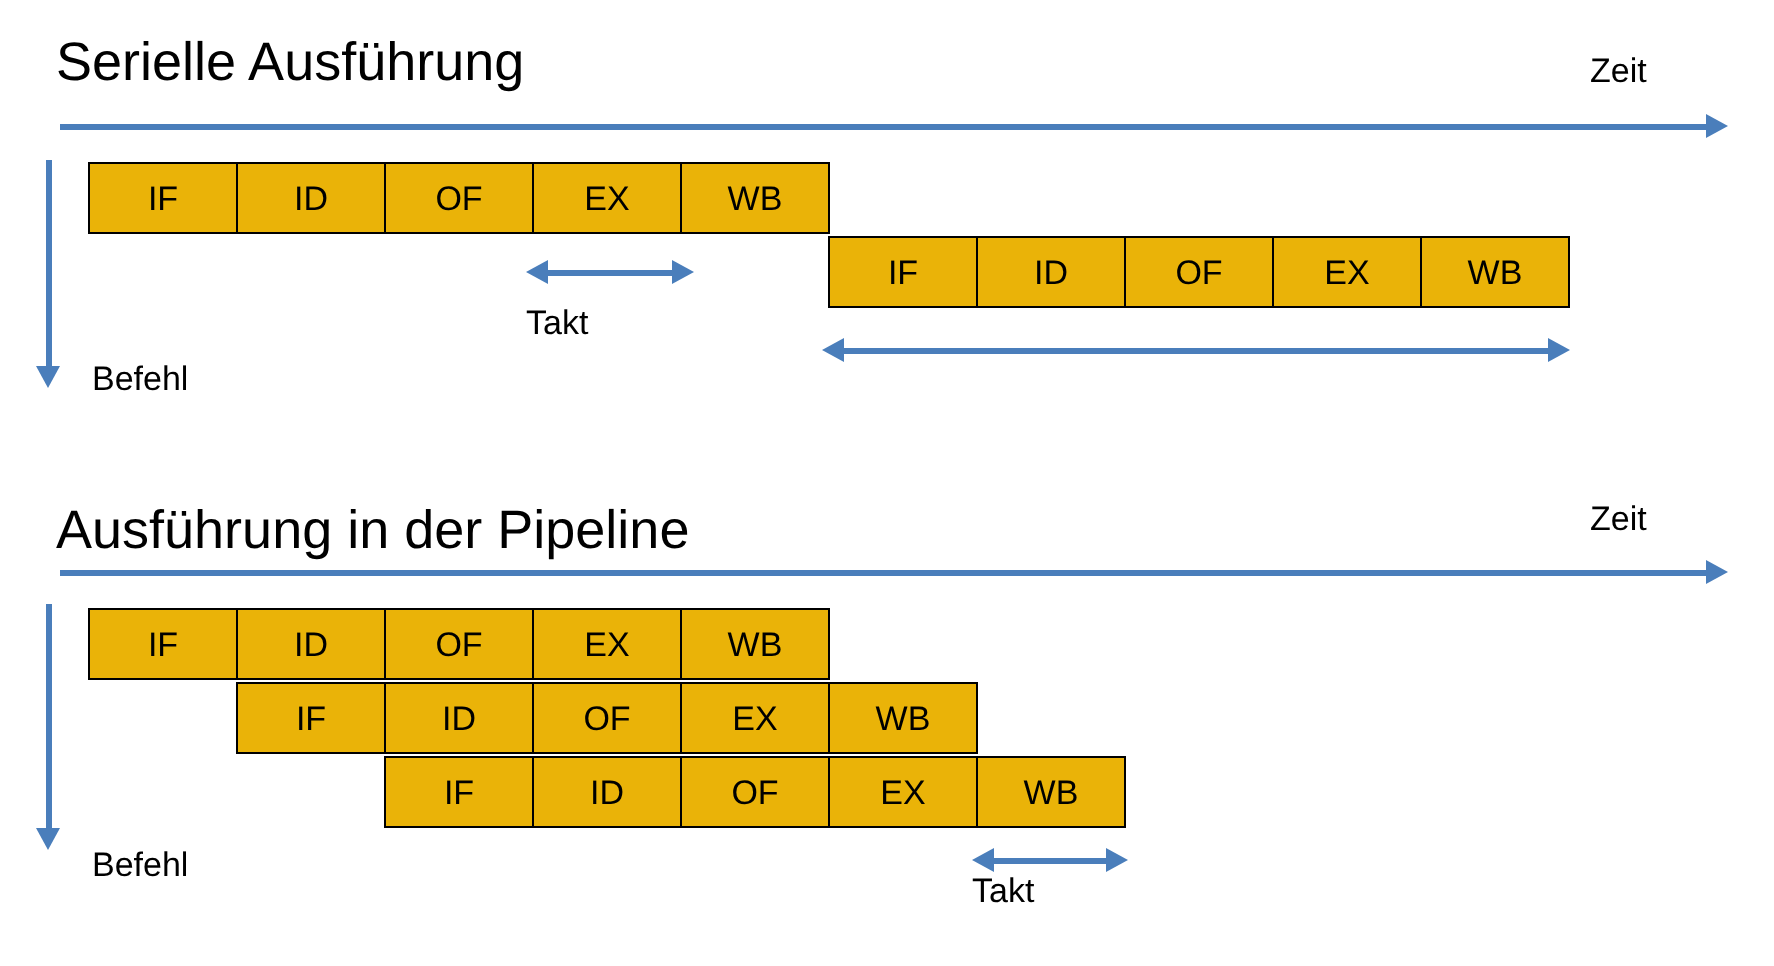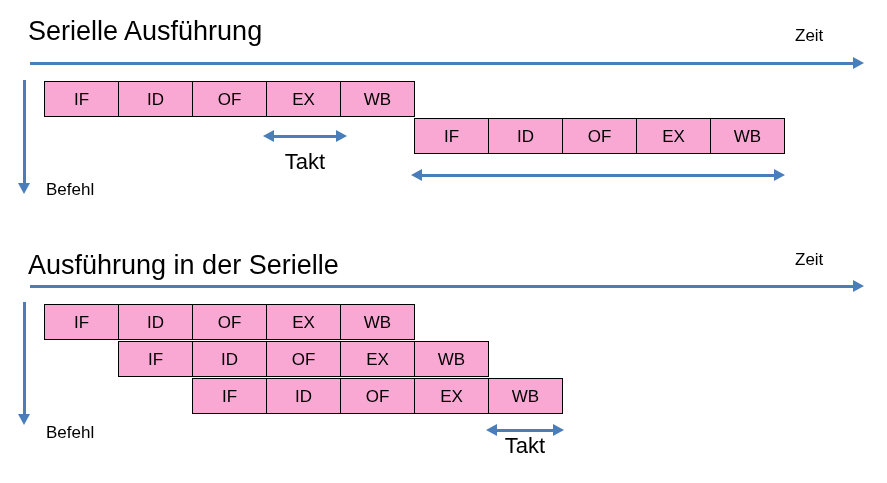--- a/index.html
+++ b/index.html
@@ -83,41 +83,40 @@
     border-top: 11px solid #4a7ebb;
   }
 
   
   .stage-row {
     position: absolute;
     display: flex;
   }
   .stage-box {
     box-sizing: border-box;
-    background: #f9a8d4;
+    background: #eab308;
     border: 1px solid #000000;
     margin-right: -1px;
     height: 36px;
     width: 75px;
     display: flex;
     align-items: center;
     justify-content: center;
     font-size: 17px;
     line-height: 17px;
     color: #000;
   }
   .stage-box:last-child { margin-right: 12px; }
 
   .meas-label {
     position: absolute;
-    font-size: 22px;
+    font-size: 17px;
     line-height: 19px;
     white-space: nowrap;
     color: #000;
-    text-align: center;
   }
 </style>
 </head>
 <body>
 
 <div class="slide">
 
   <div class="section" id="serial-section">
 
     <div class="section-title" style="top: 16px;">Serielle Ausführung</div>
@@ -161,21 +160,21 @@
 
     <div>
       <div class="h-arrow-head-left" style="left: 411px; top: 169px;"></div>
       <div class="h-arrow-line" style="left: 420px; top: 174px; width: 356px;"></div>
       <div class="h-arrow-head-right" style="left: 774px; top: 169px;"></div>
     </div>
   </div>
 
   <div class="section" id="pipeline-section">
 
-    <div class="section-title" style="top: 12px;">Ausführung in der Serielle</div>
+    <div class="section-title" style="top: 12px;">Ausführung in der Pipeline</div>
 
     <div class="axis-label" style="left: 795px; top: 12px;">Zeit</div>
 
     <div>
       <div class="h-arrow-line" style="left: 30px; top: 47px; width: 825px;"></div>
       <div class="h-arrow-head-right" style="left: 853px; top: 42px;"></div>
     </div>
 
     <div>
       <div class="v-arrow-line" style="left: 23px; top: 64px; height: 114px;"></div>

